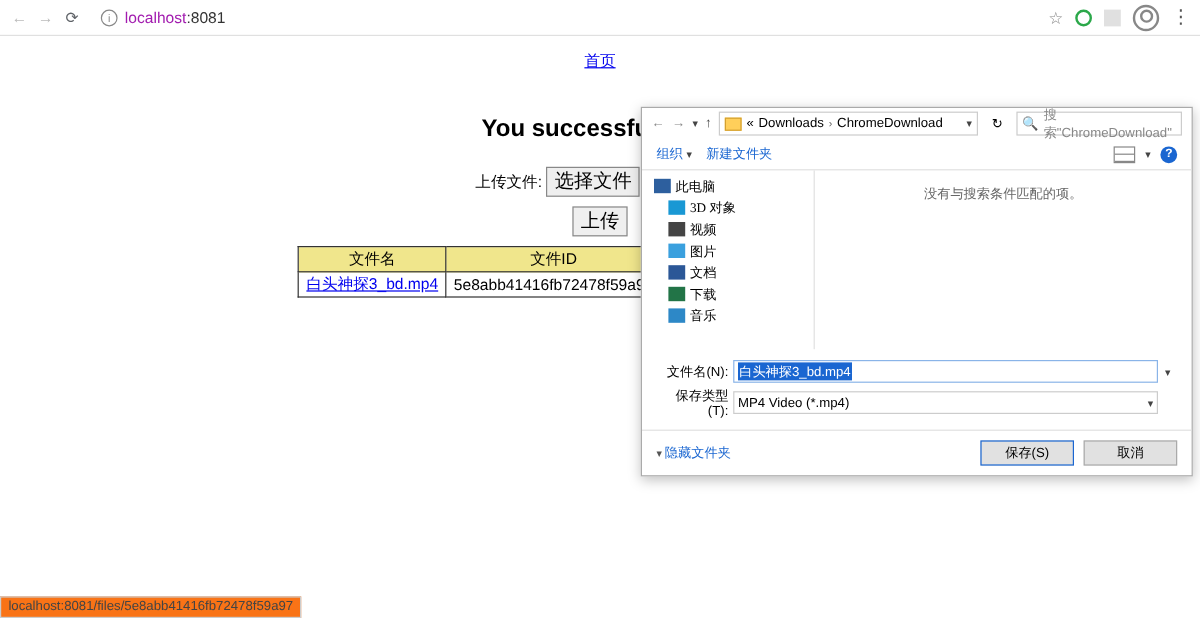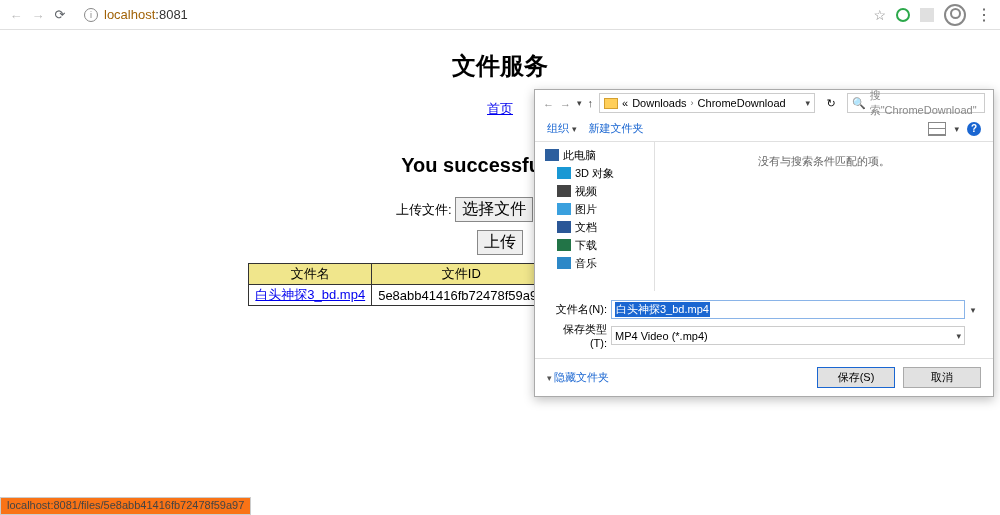--- a/index.html
+++ b/index.html
@@ -5,21 +5,21 @@
     * { box-sizing: border-box; margin: 0; padding: 0; }
     body { font-family: Arial, sans-serif; font-size: 13px; background: #fff; width: 1000px; height: 515px; position: relative; overflow: hidden; }
 
     
     .toolbar { height: 30px; background: #fff; border-bottom: 1px solid #e0e0e0; display: flex; align-items: center; padding: 0 8px; gap: 6px; }
     .nav-icon { width: 16px; height: 16px; display: flex; align-items: center; justify-content: center; color: #5f6368; }
     .nav-icon.disabled { color: #bbb; }
     .addr { flex: 1; display: flex; align-items: center; gap: 6px; padding: 0 10px; }
     .info-icon { width: 14px; height: 14px; border: 1px solid #888; border-radius: 50%; display: flex; align-items: center; justify-content: center; font-size: 9px; color: #888; }
     .url { color: #333; font-size: 13px; }
-    .url .host { color: #a16207; }
+    .url .host { color: #a21caf; }
     .tb-right { display: flex; gap: 10px; align-items: center; }
     .tb-star { color: #888; font-size: 14px; }
     .tb-green { width: 14px; height: 14px; border: 2px solid #2ba84a; border-radius: 50%; }
     .tb-box { width: 14px; height: 14px; background: #e0e0e0; }
     .tb-profile { width: 22px; height: 22px; border: 2px solid #888; border-radius: 50%; display: flex; align-items: center; justify-content: center; }
     .tb-profile::before { content: ''; display: block; width: 7px; height: 7px; border: 2px solid #888; border-radius: 50%; margin-top: -3px; }
     .tb-menu { font-size: 16px; color: #555; line-height: 4px; }
 
     
     .page { padding: 12px 0; text-align: center; }
@@ -54,21 +54,21 @@
     .search-ico { margin-right: 4px; }
 
     .dlg-toolbar { height: 26px; border-bottom: 1px solid #e0e0e0; display: flex; align-items: center; padding: 0 12px; gap: 12px; }
     .dlg-toolbar .link { color: #1a66d1; }
     .dlg-toolbar .right { margin-left: auto; display:flex; gap:8px; align-items:center;}
     .view-ico { width:18px;height:14px;border:1px solid #888; display:flex;flex-direction:column;}
     .view-ico div{flex:1;border-bottom:1px solid #888;}
     .help-ico { width:14px;height:14px;border-radius:50%;background:#1a66d1;color:#fff;display:flex;align-items:center;justify-content:center;font-size:10px;font-weight:bold;}
 
     .dlg-body { flex:1; display:flex; min-height:0;}
-    .tree { width: 120px; border-right: 1px solid #e0e0e0; padding: 4px 0 4px 10px; overflow:hidden;}
+    .tree { width: 144px; border-right: 1px solid #e0e0e0; padding: 4px 0 4px 10px; overflow:hidden;font-family:Liberation Serif, serif;}
     .tree .item { display:flex; align-items:center; gap:4px; height:18px; white-space:nowrap;}
     .tree .item.indent { padding-left: 12px; }
     .ico { width:14px; height:12px; display:inline-block;}
     .ico-pc { background:#2d5f9e; }
     .ico-3d { background:#1998d4; }
     .ico-vid { background:#444; }
     .ico-pic { background:#3aa0de; }
     .ico-doc { background:#2b5797; }
     .ico-dl { background:#227447; }
     .ico-mus { background:#2d88c7; }
@@ -105,21 +105,20 @@
   <div class="tb-right">
     <span class="tb-star">☆</span>
     <span class="tb-green"></span>
     <span class="tb-box"></span>
     <span class="tb-profile"></span>
     <span class="tb-menu">⋮</span>
   </div>
 </div>
 
 <div class="page">
-  <div class="title">文件服务</div>
   <a href="#" class="home-link">首页</a>
   <div class="msg">You successfully upl</div>
   <div class="upload-row">
     <span>上传文件:</span>
     <button class="choose-btn">选择文件</button>
     <span class="nofile">未选择任何</span>
   </div>
   <div class="upload-row">
     <button class="up-btn">上传</button>
   </div>

